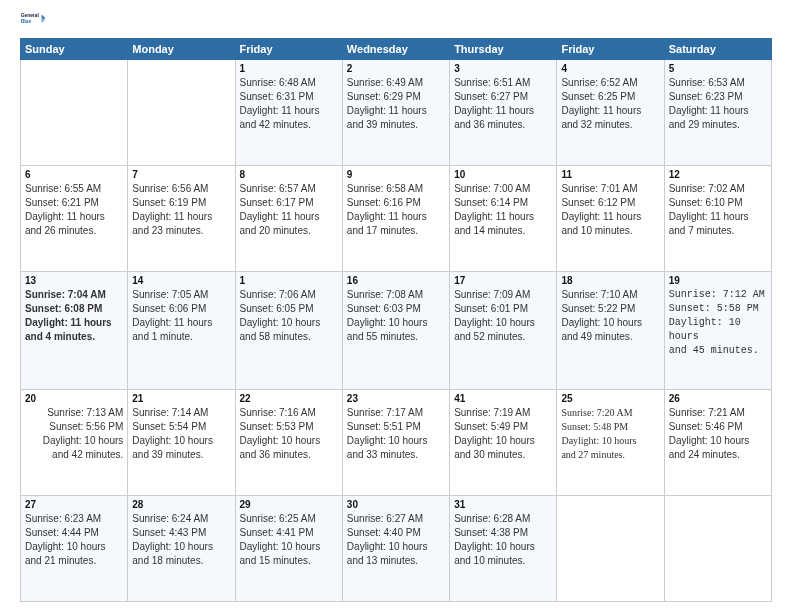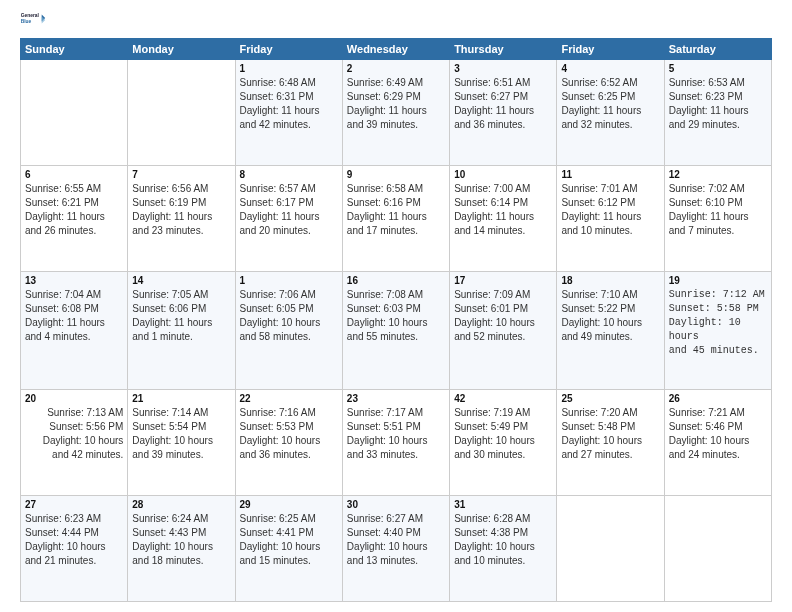--- a/index.html
+++ b/index.html
@@ -210,21 +210,21 @@
             <span class="day-num">12</span>
             <div class="day-info" style="white-space: pre-line;">Sunrise: 7:02 AM
 Sunset: 6:10 PM
 Daylight: 11 hours
 and 7 minutes.</div>
           </td>
         </tr>
         <tr>
           <td>
             <span class="day-num">13</span>
-            <div class="day-info" style="white-space: pre-line;">Sunrise: 7:04 AM
+            <div class="day-info" style="white-space: pre-line; font-weight: bold;">Sunrise: 7:04 AM
 Sunset: 6:08 PM
 Daylight: 11 hours
 and 4 minutes.</div>
           </td>
           <td>
             <span class="day-num">14</span>
             <div class="day-info" style="white-space: pre-line;">Sunrise: 7:05 AM
 Sunset: 6:06 PM
 Daylight: 11 hours
 and 1 minute.</div>
@@ -288,29 +288,29 @@
 and 36 minutes.</div>
           </td>
           <td>
             <span class="day-num">23</span>
             <div class="day-info" style="white-space: pre-line;">Sunrise: 7:17 AM
 Sunset: 5:51 PM
 Daylight: 10 hours
 and 33 minutes.</div>
           </td>
           <td>
-            <span class="day-num">42</span>
+            <span class="day-num">41</span>
             <div class="day-info" style="white-space: pre-line;">Sunrise: 7:19 AM
 Sunset: 5:49 PM
 Daylight: 10 hours
 and 30 minutes.</div>
           </td>
           <td>
             <span class="day-num">25</span>
-            <div class="day-info" style="white-space: pre-line;">Sunrise: 7:20 AM
+            <div class="day-info" style="white-space: pre-line; font-family: Liberation Serif, serif;">Sunrise: 7:20 AM
 Sunset: 5:48 PM
 Daylight: 10 hours
 and 27 minutes.</div>
           </td>
           <td>
             <span class="day-num">26</span>
             <div class="day-info" style="white-space: pre-line;">Sunrise: 7:21 AM
 Sunset: 5:46 PM
 Daylight: 10 hours
 and 24 minutes.</div>

